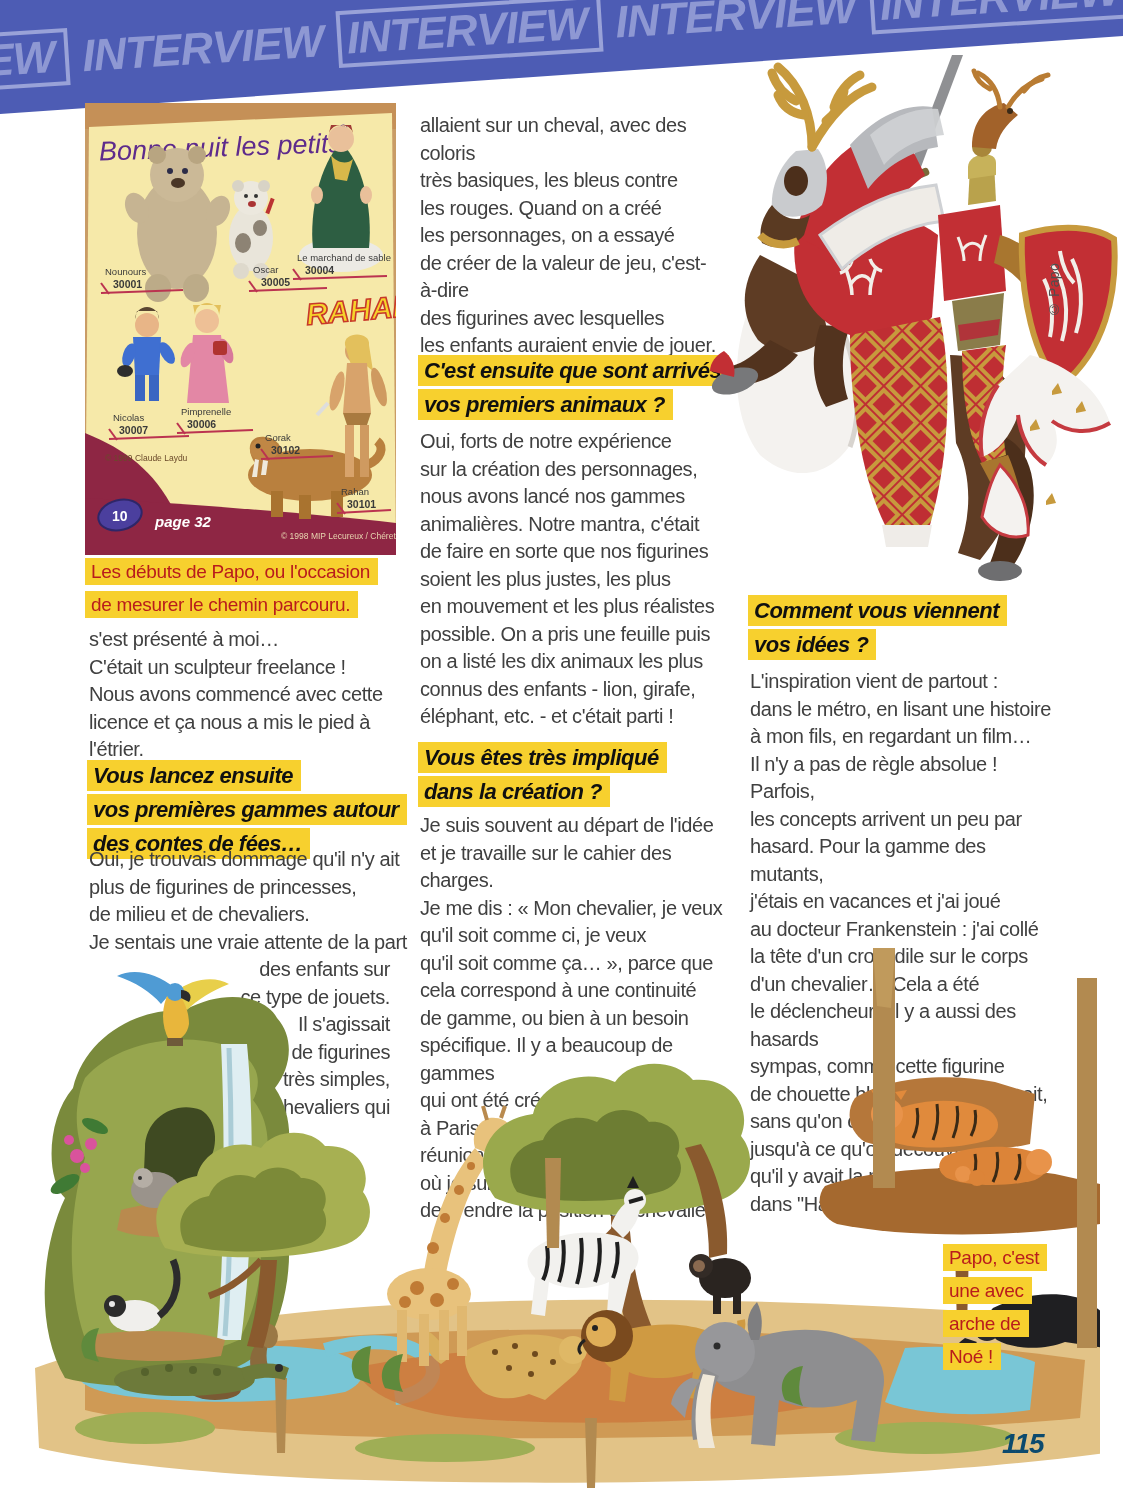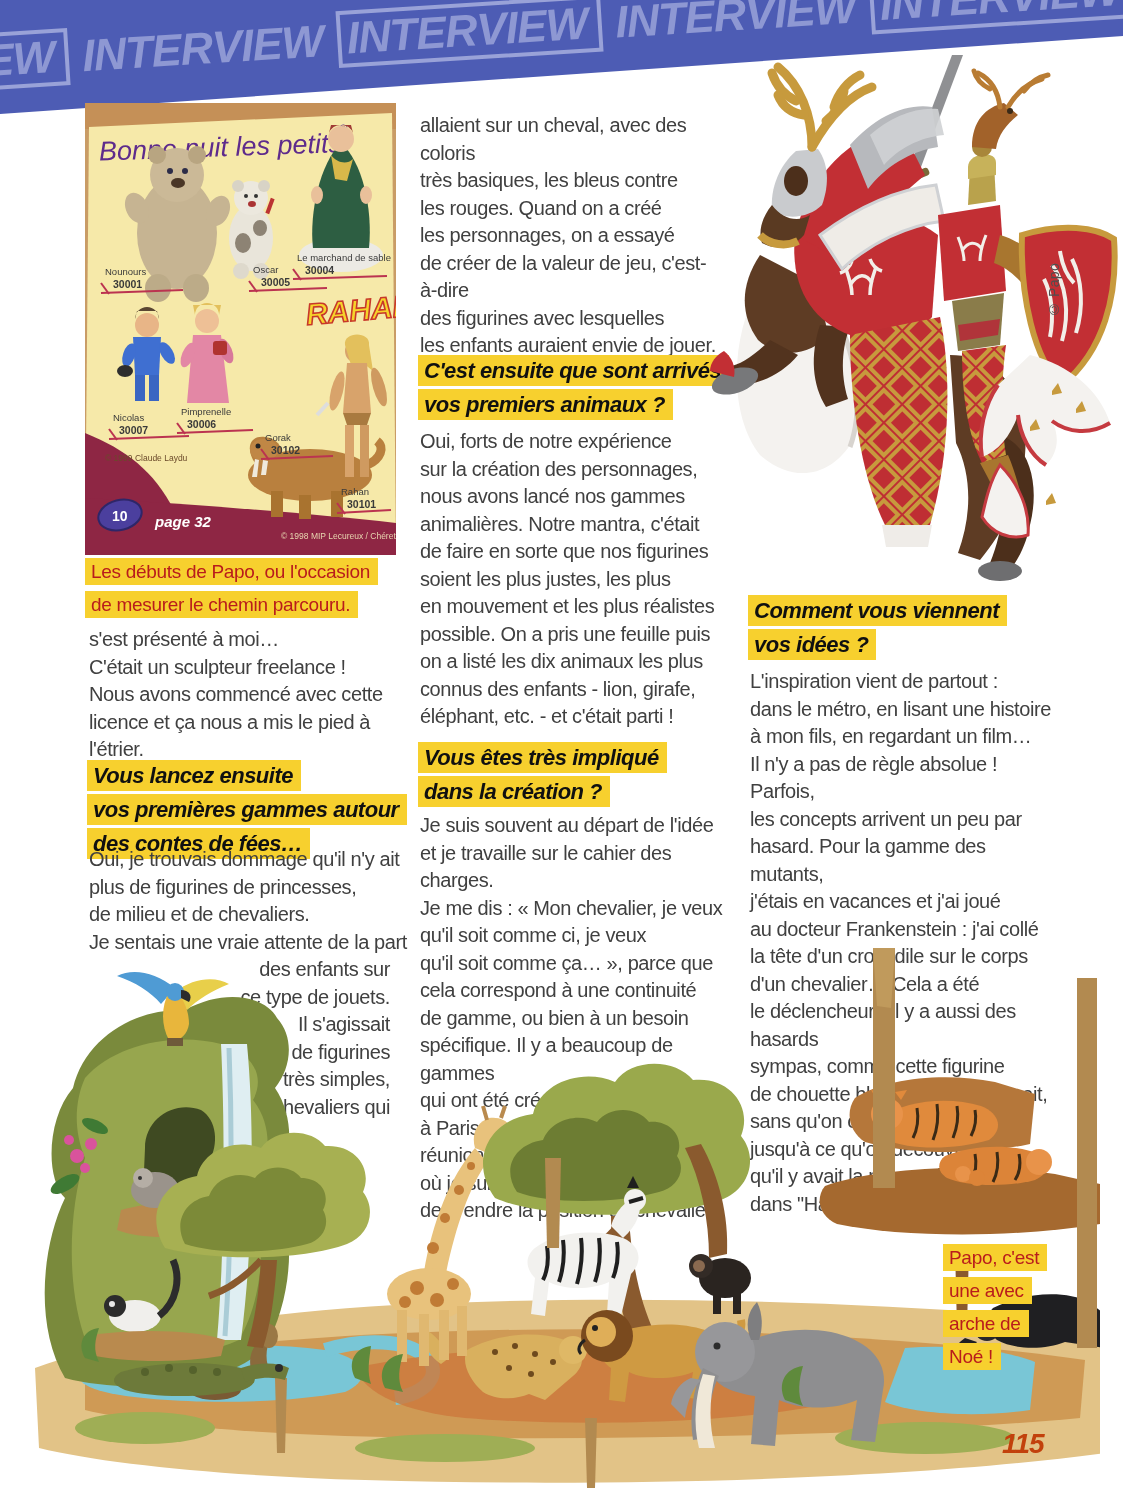--- a/index.html
+++ b/index.html
@@ -19,21 +19,21 @@
        line-height:27.5px;letter-spacing:-0.4px;}
   .h-band{position:absolute;line-height:32px;}
   .hl{background:#f7d02e;-webkit-box-decoration-break:clone;box-decoration-break:clone;
       white-space:pre-line;padding:3px 8px 3px 6px;}
   .hl-head{font-weight:bold;font-style:italic;color:#101010;font-size:22px;letter-spacing:-0.5px;}
   .hl-cap{color:#b91c1c;font-size:19px;letter-spacing:-0.3px;}
   .right-align{text-align:right;}
   .credit-vert{position:absolute;writing-mode:vertical-rl;transform:rotate(180deg);
       color:#4f4f4f;font-size:14px;letter-spacing:0.3px;}
   .pagenum{position:absolute;font-size:28px;font-weight:bold;font-style:italic;
-      color:#c2410c;letter-spacing:-1px;}
+      color:#0c4a6e;letter-spacing:-1px;}
   svg text{font-family:"Liberation Sans",sans-serif;}
   .phot{position:absolute;}
 </style>
 </head>
 <body>
 
 <div class="page">
 
   <div class="banner">
     <div class="banner-words">

